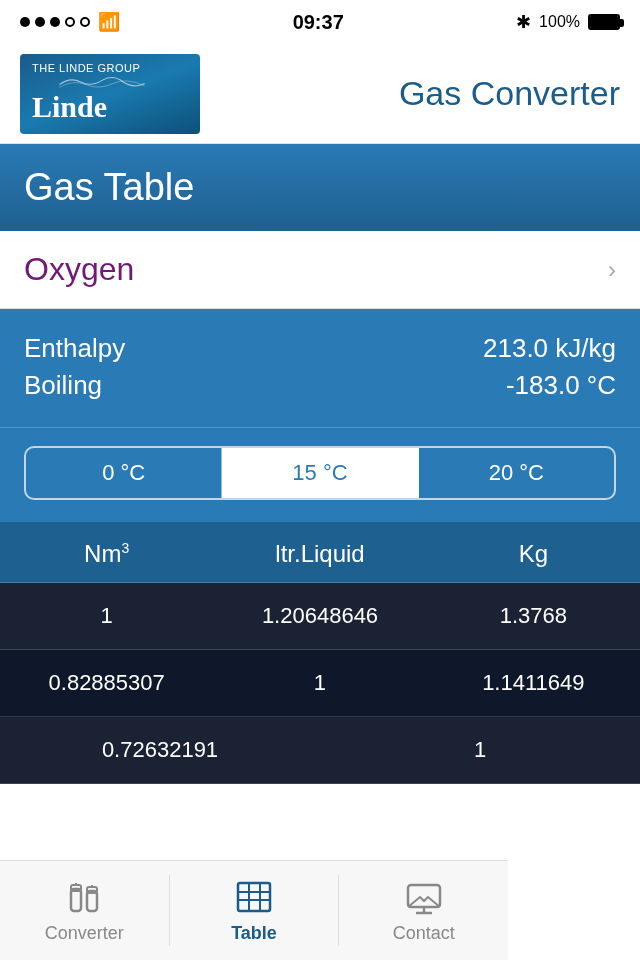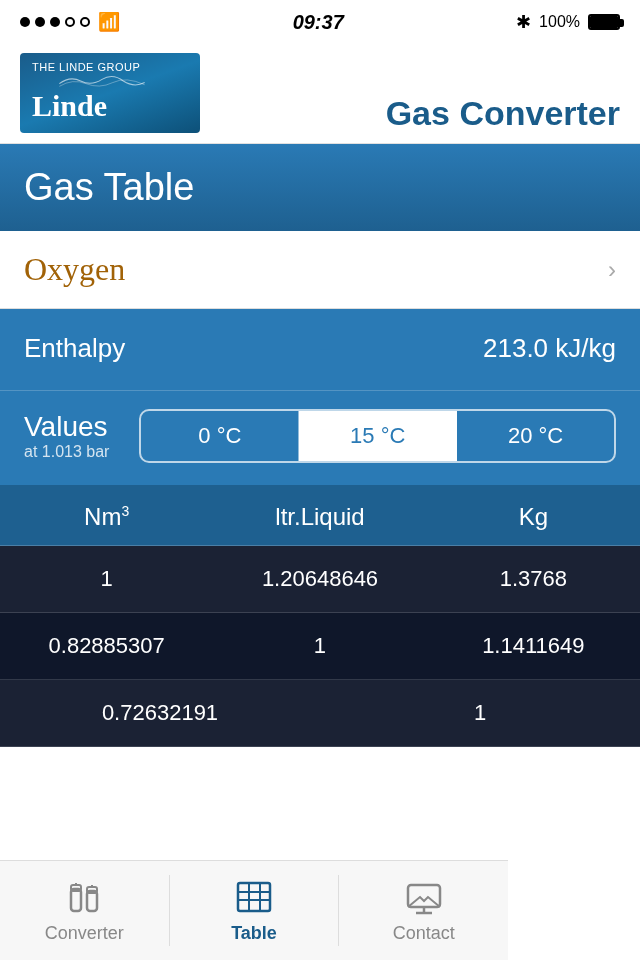--- a/index.html
+++ b/index.html
@@ -19,36 +19,36 @@
       align-items: center;
       padding: 8px 20px;
       background: #fff;
       height: 44px;
     }
     .status-left { display: flex; align-items: center; gap: 8px; }
     .status-dots { display: flex; gap: 5px; }
     .dot { width: 10px; height: 10px; border-radius: 50%; background: #000; }
     .dot.empty { background: transparent; border: 2px solid #000; }
     .wifi-icon { font-size: 18px; }
-    .status-center { font-size: 20px; font-weight: 600; font-style: italic; }
+    .status-center { font-size: 20px; font-weight: 600; }
     .status-right { display: flex; align-items: center; gap: 8px; font-size: 16px; }
     .battery {
       width: 32px; height: 16px; border: 2px solid #000; border-radius: 3px;
       position: relative; display: flex; align-items: center;
     }
     .battery::after {
       content: ''; position: absolute; right: -6px; top: 3px;
       width: 4px; height: 8px; background: #000; border-radius: 0 2px 2px 0;
     }
     .battery-fill { background: #000; height: 100%; width: 100%; border-radius: 1px; }
 
     
     .header {
       display: flex;
-      align-items: flex-end;
+      align-items: center;
       justify-content: space-between;
       padding: 10px 20px;
       background: #fff;
       border-bottom: 1px solid #e0e0e0;
       height: 100px;
     }
     .logo-box {
       width: 180px; height: 80px;
       background: linear-gradient(160deg, #1a5c8a 0%, #1a7ab0 50%, #0d5078 100%);
       border-radius: 4px;
@@ -58,21 +58,21 @@
       overflow: hidden;
     }
     .logo-group-text {
       font-size: 11px; color: #fff; font-weight: 400; letter-spacing: 0.5px;
     }
     .logo-linde {
       font-size: 30px; color: #fff; font-weight: 700;
       font-family: Georgia, serif;
     }
     .app-title {
-      font-size: 34px; font-weight: 700;
+      font-size: 34px; font-weight: 400;
       color: #1a5c8a;
     }
 
     
     .gas-table-banner {
       background: linear-gradient(180deg, #2a7ab5 0%, #1e6090 100%);
       padding: 22px 24px;
     }
     .gas-table-banner h1 {
       font-size: 38px; font-weight: 300; color: #fff;
@@ -81,21 +81,21 @@
     
     .gas-selector {
       display: flex;
       align-items: center;
       justify-content: space-between;
       padding: 20px 24px;
       background: #fff;
       border-bottom: 1px solid #ddd;
     }
     .gas-name {
-      font-size: 32px; color: #a16207; font-weight: 400; font-family: Liberation Serif, serif;
+      font-size: 32px; color: #701a75; font-weight: 400;
     }
     .chevron {
       font-size: 24px; color: #aaa;
     }
 
     
     .properties {
       background: #2a7ab5;
       padding: 24px 24px 20px;
     }
@@ -226,28 +226,28 @@
 <div class="gas-selector">
   <span class="gas-name">Oxygen</span>
   <span class="chevron">›</span>
 </div>
 
 <div class="properties">
   <div class="prop-row">
     <span class="prop-label">Enthalpy</span>
     <span class="prop-value">213.0 kJ/kg</span>
   </div>
+  <div class="prop-row">
+    <span class="prop-label">Boiling</span>
+    <span class="prop-value">-183.0 °C</span>
+  </div>
 </div>
 
 <div class="values-section">
   <div class="values-header">
-    <div class="values-label">
-      <div class="main">Values</div>
-      <div class="sub">at 1.013 bar</div>
-    </div>
     <div class="temp-buttons">
       <div class="temp-btn">0 °C</div>
       <div class="temp-btn active">15 °C</div>
       <div class="temp-btn">20 °C</div>
     </div>
   </div>
 </div>
 
 <div class="data-table">
   <div class="table-header-row">

